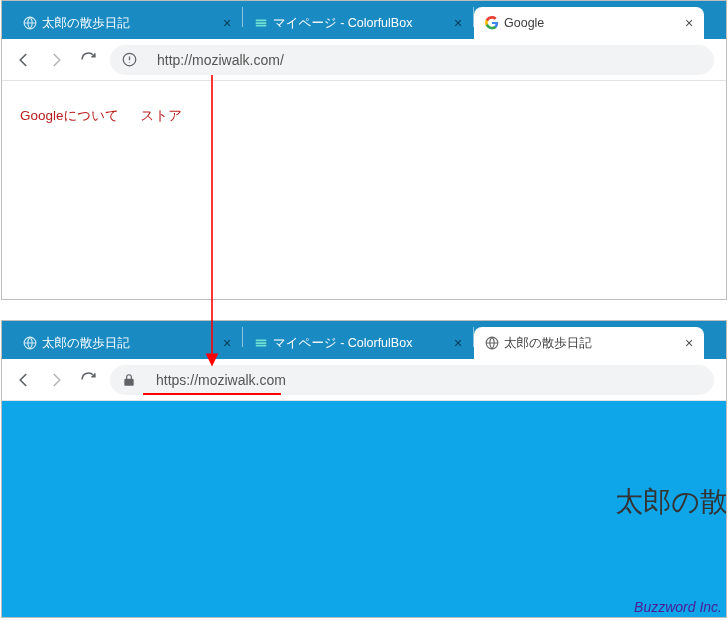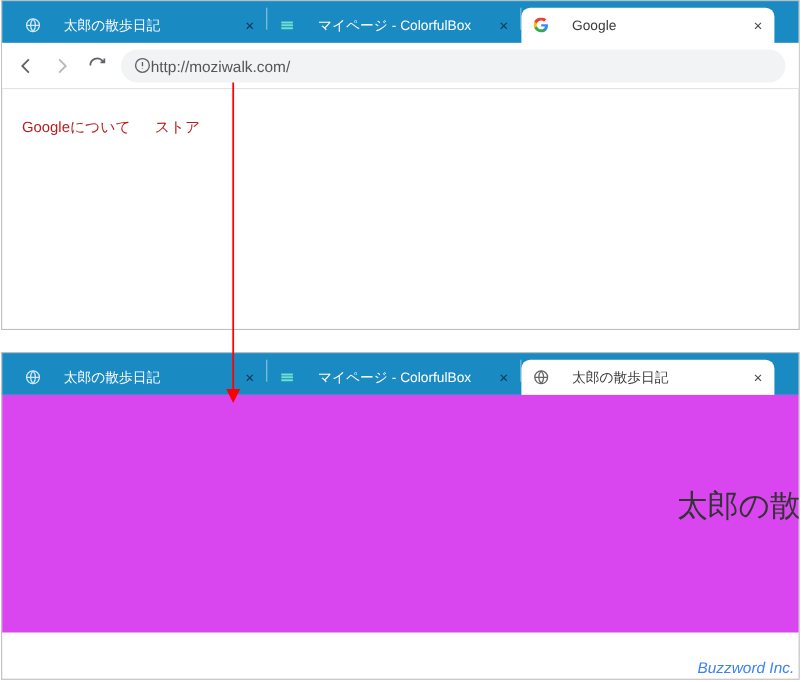--- a/index.html
+++ b/index.html
@@ -31,21 +31,21 @@
     gap: 0;
   }
   .tab {
     display: flex;
     align-items: center;
     height: 32px;
     padding: 0 8px 0 10px;
     min-width: 200px;
     max-width: 230px;
     flex: 1;
-    gap: 20px;
+    gap: 4px;
     color: #fff;
     position: relative;
     border-radius: 8px 8px 0 0;
   }
   .tab.active {
     background: #fff;
     color: #3b3b3b;
     justify-content: flex-end;
   }
   .tab-sep {
@@ -92,57 +92,57 @@
   }
   .navbtn.disabled { color: #b8b8b8; cursor: default; }
   .omnibox {
     flex: 1;
     display: flex;
     align-items: center;
     background: #f1f3f4;
     border-radius: 16px;
     height: 30px;
     padding: 0 12px;
-    gap: 0;
+    gap: 20px;
     color: #202124;
   }
   .omnibox .url { font-size: 14px; color: #555; }
   .omnibox .scheme-icon { color: #5f6368; display:inline-flex; }
 
   .viewport { position: relative; width: 100%; height: calc(100% - 80px); overflow: hidden; }
   .google-links { padding: 26px 18px; font-size: 13.5px; color: #222; }
   .google-links a { color: #b91c1c; text-decoration: none; margin-right: 18px; }
   .underline-red {
     position: absolute;
     height: 2px;
     background: #ff0000;
   }
   .arrow-svg { position: absolute; left: 0; top: 0; pointer-events: none; }
 
   .site-viewport {
-    background: #d946ef;
+    background: #0ea5e9;
     width: 100%;
     height: calc(100% - 80px);
     position: relative;
     overflow: hidden;
   }
   .site-title {
     position: absolute;
     right: -2px;
     top: 82px;
     font-size: 28px;
     color: #333;
     white-space: nowrap;
   }
   .watermark {
     position: absolute;
     right: 6px;
     bottom: 5px;
     font-size: 14px;
-    color: #3b82f6;
+    color: #4c1d95;
     font-style: italic;
     margin-top: 28px;
   }
 </style>
 </head>
 <body>
 
 <div class="browser top">
   <div class="tabstrip">
     <div class="tab">
@@ -244,20 +244,45 @@
         <svg width="14" height="14" viewBox="0 0 24 24" fill="none" stroke="#666" stroke-width="2">
             <circle cx="12" cy="12" r="10"></circle>
             <path d="M2 12h20M12 2a15 15 0 010 20M12 2a15 15 0 000 20"></path>
           </svg>
       </span>
       <span class="title">太郎の散歩日記</span>
       <span class="close">×</span>
     </div>
   </div>
 
+  <div class="toolbar">
+    <span class="navbtn">
+      <svg width="18" height="18" viewBox="0 0 24 24" fill="none" stroke="currentColor" stroke-width="2.2">
+          <path d="M15 4l-8 8 8 8"></path>
+        </svg>
+    </span>
+    <span class="navbtn disabled">
+      <svg width="18" height="18" viewBox="0 0 24 24" fill="none" stroke="currentColor" stroke-width="2.2">
+          <path d="M9 4l8 8-8 8"></path>
+        </svg>
+    </span>
+    <span class="navbtn">
+      <svg width="17" height="17" viewBox="0 0 24 24" fill="none" stroke="currentColor" stroke-width="2.2">
+          <path d="M3 12a9 9 0 0115.5-6.3L21 8M21 3v5h-5"></path>
+        </svg>
+    </span>
+    <div class="omnibox">
+      <span class="scheme-icon">
+        <svg width="14" height="14" viewBox="0 0 24 24" fill="#5f6368">
+            <path d="M12 2a5 5 0 00-5 5v3H6a2 2 0 00-2 2v8a2 2 0 002 2h12a2 2 0 002-2v-8a2 2 0 00-2-2h-1V7a5 5 0 00-5-5zm-3 8V7a3 3 0 116 0v3H9z"></path>
+          </svg>
+      </span>
+      <span class="url">https://moziwalk.com</span>
+    </div>
+  </div>
   <div class="underline-red" style="left:141px; top:72px; width:138px;"></div>
 
   <div class="site-viewport">
     <div class="site-title">太郎の散</div>
   </div>
 </div>
 
 <svg class="arrow-svg" width="728" height="620">
   <defs>
     <marker id="ah" markerWidth="10" markerHeight="10" refX="5" refY="5" orient="auto">

